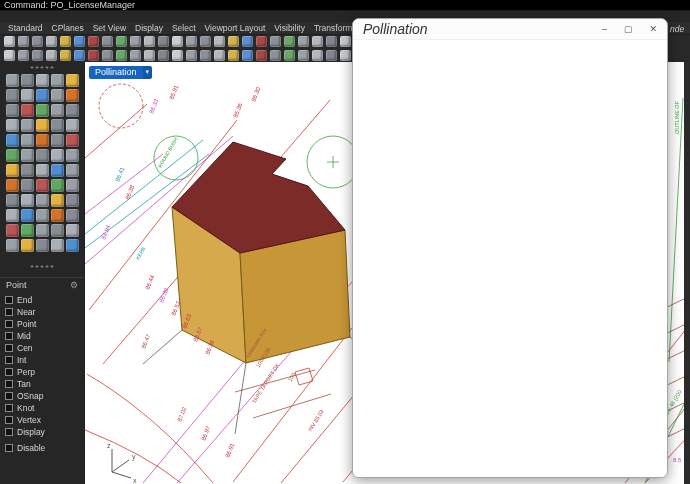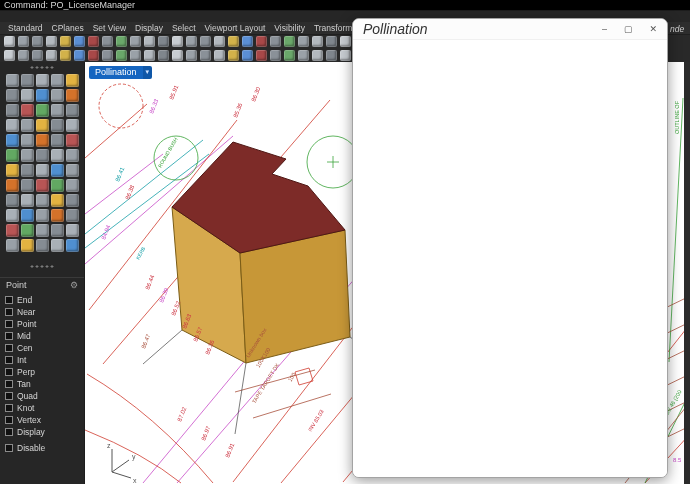--- a/index.html
+++ b/index.html
@@ -282,21 +282,21 @@
         <div class="osnap-row">
           <span class="cb"></span>
           <span class="cb-label">Perp</span>
         </div>
         <div class="osnap-row">
           <span class="cb"></span>
           <span class="cb-label">Tan</span>
         </div>
         <div class="osnap-row">
           <span class="cb"></span>
-          <span class="cb-label">Quad</span>
+          <span class="cb-label">OSnap</span>
         </div>
         <div class="osnap-row">
           <span class="cb"></span>
           <span class="cb-label">Knot</span>
         </div>
         <div class="osnap-row">
           <span class="cb"></span>
           <span class="cb-label">Vertex</span>
         </div>
         <div class="osnap-row">

